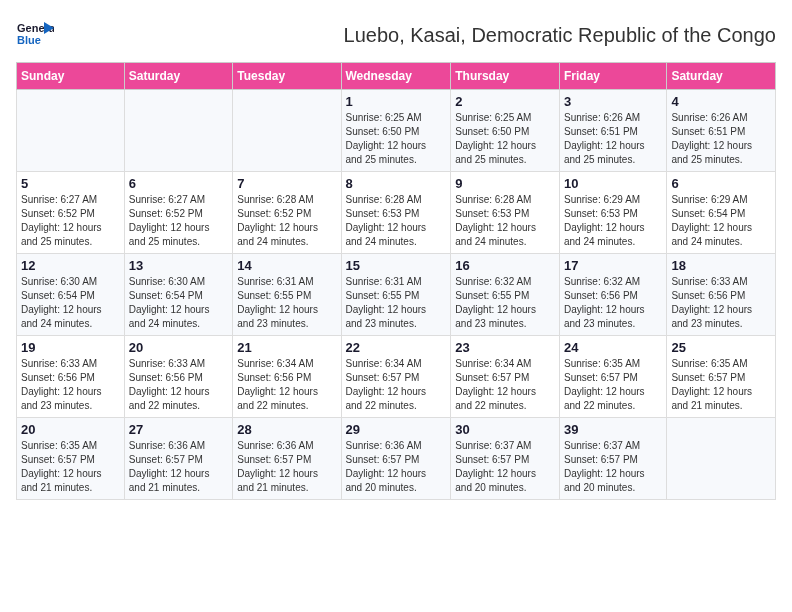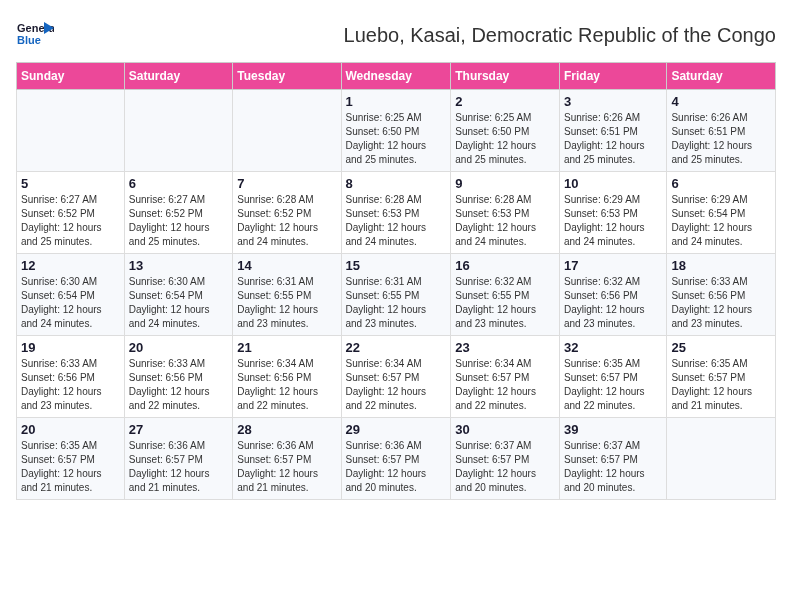--- a/index.html
+++ b/index.html
@@ -277,21 +277,21 @@
 and 22 minutes.</div>
         </td>
         <td>
           <span class="day-num">23</span>
           <div class="day-info" style="white-space: pre-line;">Sunrise: 6:34 AM
 Sunset: 6:57 PM
 Daylight: 12 hours
 and 22 minutes.</div>
         </td>
         <td>
-          <span class="day-num">32</span>
+          <span class="day-num">24</span>
           <div class="day-info" style="white-space: pre-line;">Sunrise: 6:35 AM
 Sunset: 6:57 PM
 Daylight: 12 hours
 and 22 minutes.</div>
         </td>
         <td>
           <span class="day-num">25</span>
           <div class="day-info" style="white-space: pre-line;">Sunrise: 6:35 AM
 Sunset: 6:57 PM
 Daylight: 12 hours

